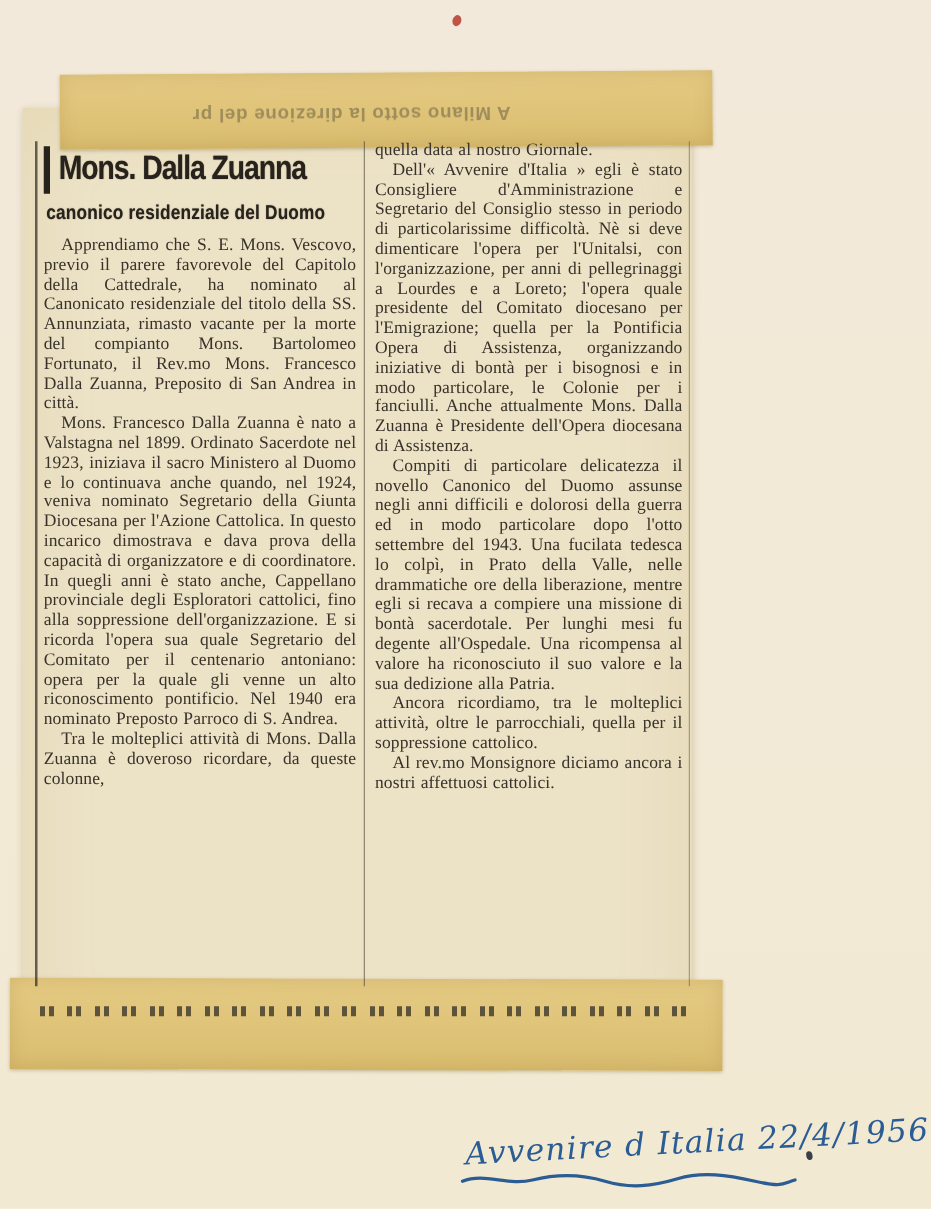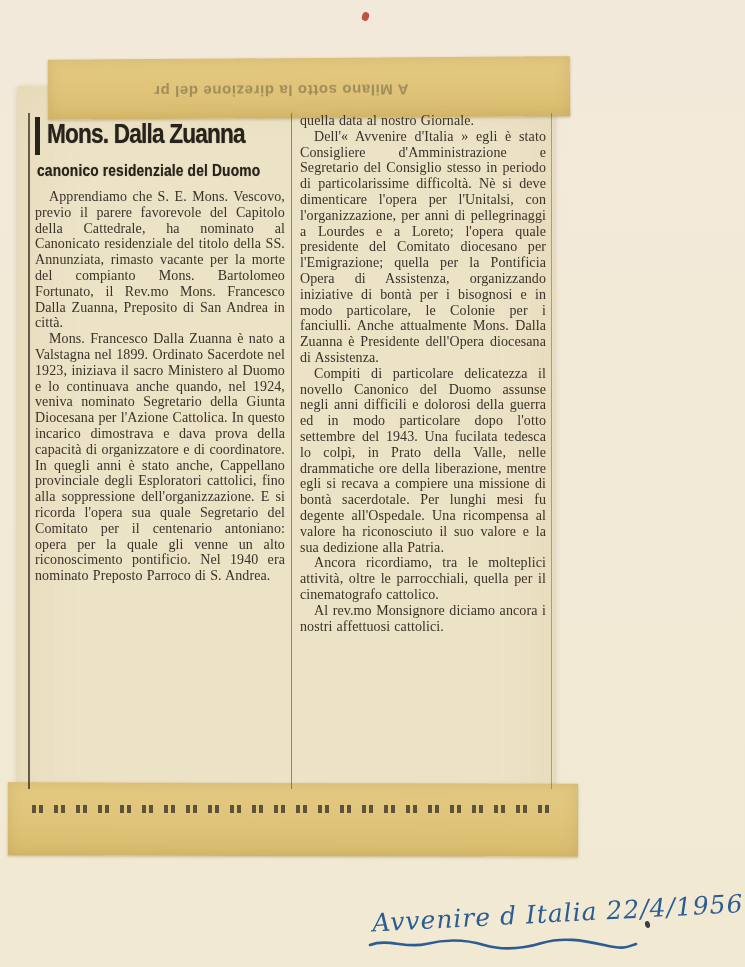--- a/index.html
+++ b/index.html
@@ -104,27 +104,28 @@
 
       <div class="col col-left">
         <div class="headline-row">
           <div class="headline-bar"></div>
           <h1 class="headline">Mons. Dalla Zuanna</h1>
         </div>
         <h2 class="subheadline">canonico residenziale del Duomo</h2>
 
         <p class="body-par">Apprendiamo che S. E. Mons. Vescovo, previo il parere favorevole del Capitolo della Cattedrale, ha nominato al Canonicato residenziale del titolo della SS. Annunziata, rimasto vacante per la morte del compianto Mons. Bartolomeo Fortunato, il Rev.mo Mons. Francesco Dalla Zuanna, Preposito di San Andrea in città.</p>
         <p class="body-par">Mons. Francesco Dalla Zuanna è nato a Valstagna nel 1899. Ordinato Sacerdote nel 1923, iniziava il sacro Ministero al Duomo e lo continuava anche quando, nel 1924, veniva nominato Segretario della Giunta Diocesana per l'Azione Cattolica. In questo incarico dimostrava e dava prova della capacità di organizzatore e di coordinatore. In quegli anni è stato anche, Cappellano provinciale degli Esploratori cattolici, fino alla soppressione dell'organizzazione. E si ricorda l'opera sua quale Segretario del Comitato per il centenario antoniano: opera per la quale gli venne un alto riconoscimento pontificio. Nel 1940 era nominato Preposto Parroco di S. Andrea.</p>
+        <p class="body-par">Tra le molteplici attività di Mons. Dalla Zuanna è doveroso ricordare, da queste colonne,</p>
       </div>
 
       <div class="col col-right">
         <p class="body-par no-indent">quella data al nostro Giornale.</p>
         <p class="body-par">Dell'« Avvenire d'Italia » egli è stato Consigliere d'Amministrazione e Segretario del Consiglio stesso in periodo di particolarissime difficoltà. Nè si deve dimenticare l'opera per l'Unitalsi, con l'organizzazione, per anni di pellegrinaggi a Lourdes e a Loreto; l'opera quale presidente del Comitato diocesano per l'Emigrazione; quella per la Pontificia Opera di Assistenza, organizzando iniziative di bontà per i bisognosi e in modo particolare, le Colonie per i fanciulli. Anche attualmente Mons. Dalla Zuanna è Presidente dell'Opera diocesana di Assistenza.</p>
         <p class="body-par">Compiti di particolare delicatezza il novello Canonico del Duomo assunse negli anni difficili e dolorosi della guerra ed in modo particolare dopo l'otto settembre del 1943. Una fucilata tedesca lo colpì, in Prato della Valle, nelle drammatiche ore della liberazione, mentre egli si recava a compiere una missione di bontà sacerdotale. Per lunghi mesi fu degente all'Ospedale. Una ricompensa al valore ha riconosciuto il suo valore e la sua dedizione alla Patria.</p>
-        <p class="body-par">Ancora ricordiamo, tra le molteplici attività, oltre le parrocchiali, quella per il cinematografo cattolico.</p>
+        <p class="body-par">Ancora ricordiamo, tra le molteplici attività, oltre le parrocchiali, quella per il soppressione cattolico.</p>
         <p class="body-par">Al rev.mo Monsignore diciamo ancora i nostri affettuosi cattolici.</p>
       </div>
 
     </div>
   </div>
 
   <div class="handwriting">
     <span>Avvenire d Italia  22/4/1956</span>
   </div>
 

